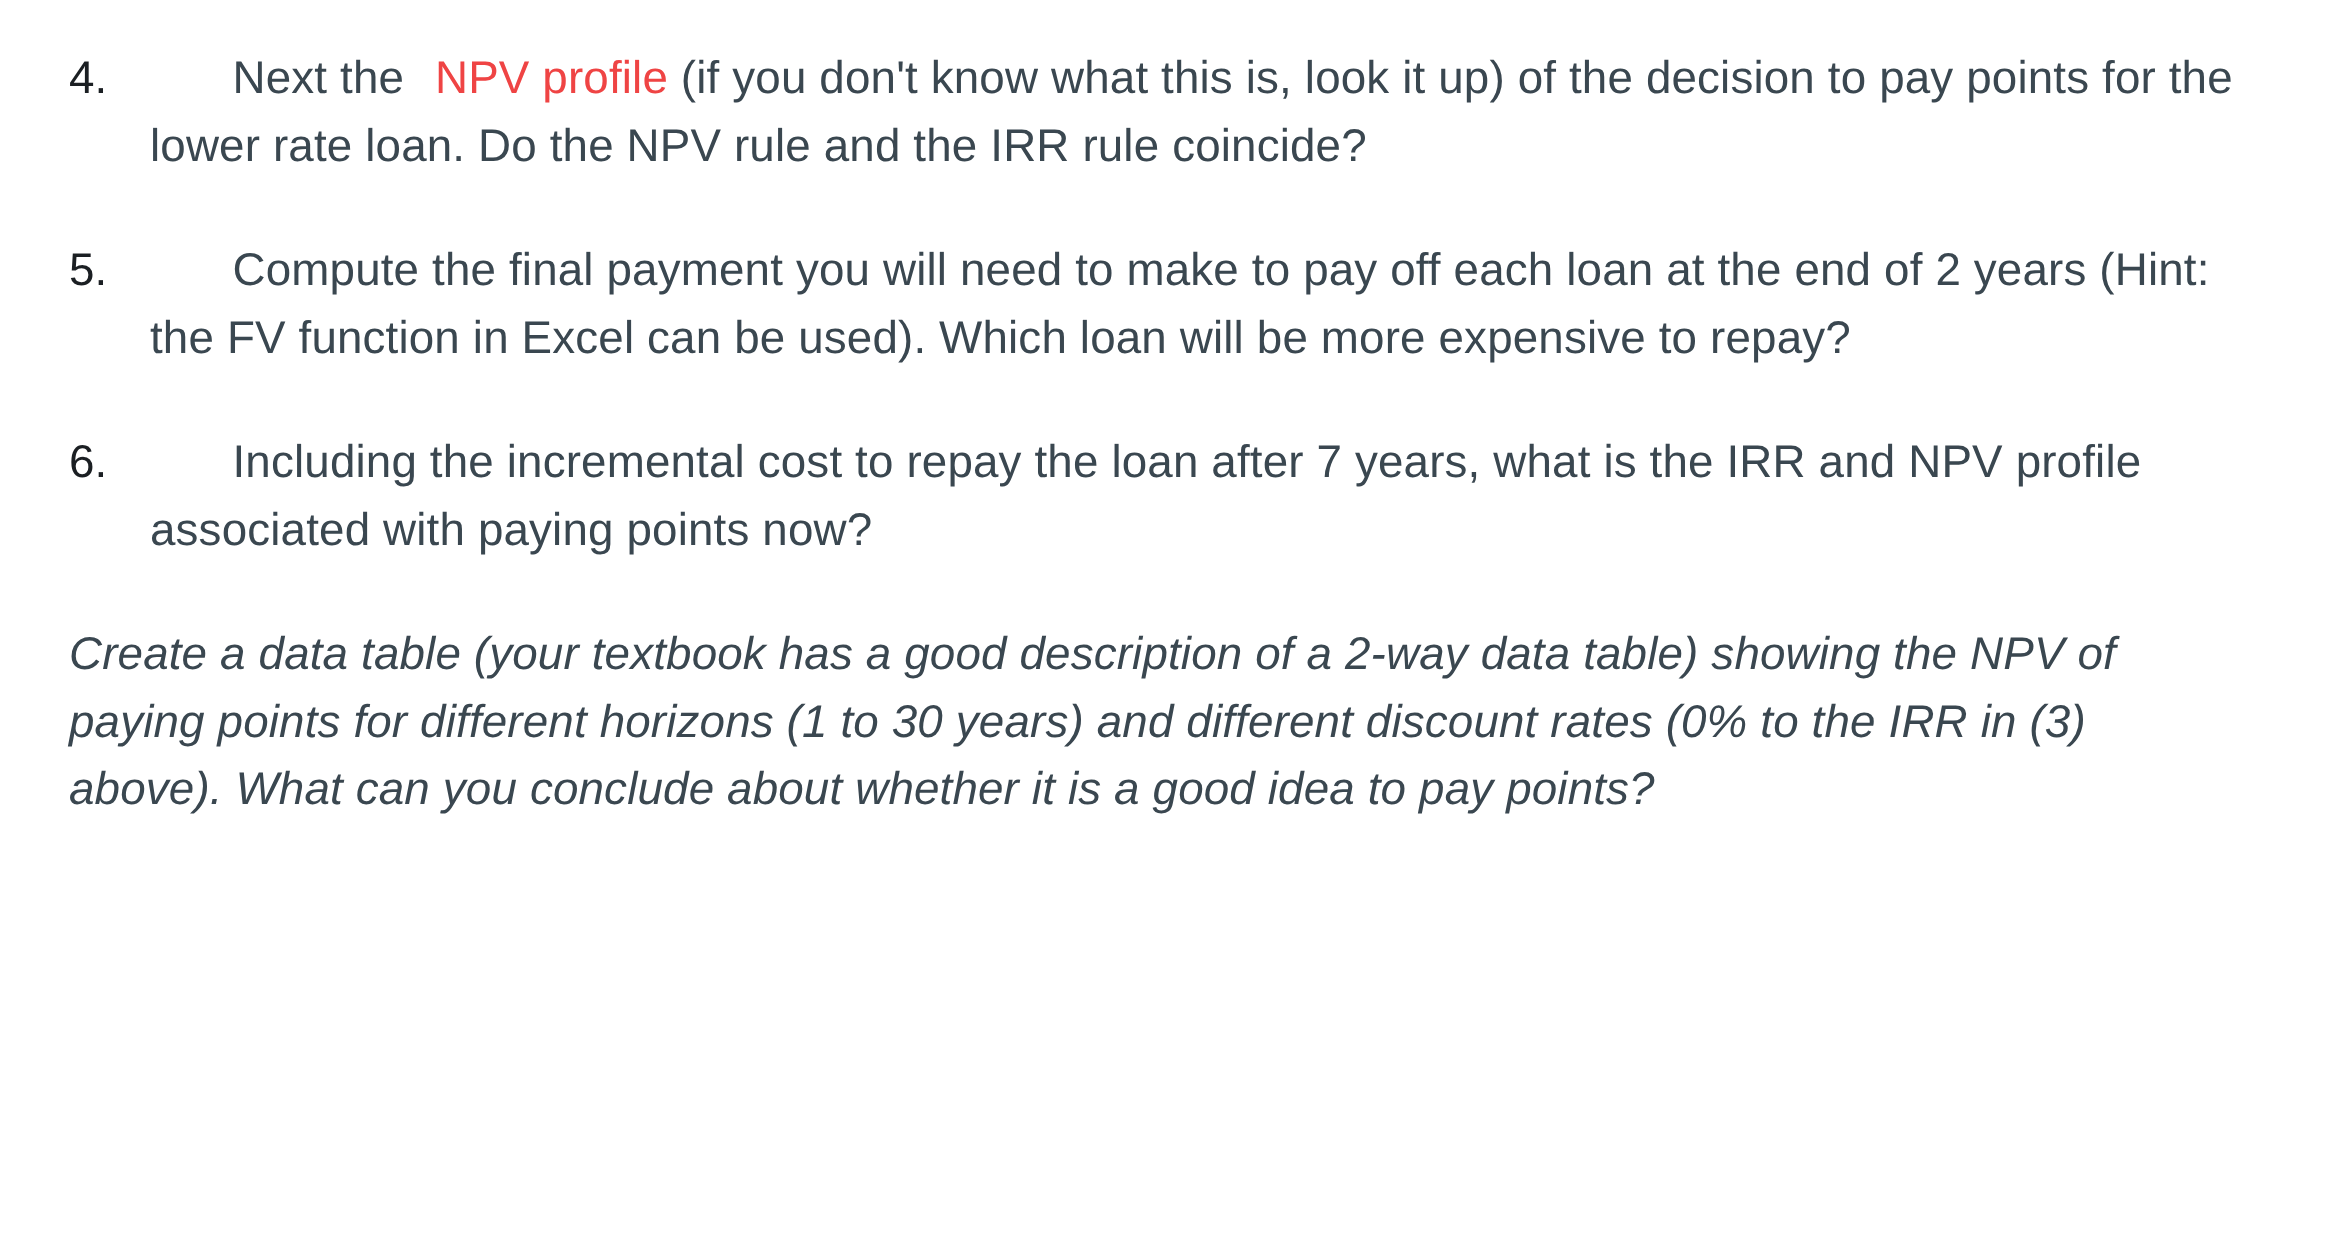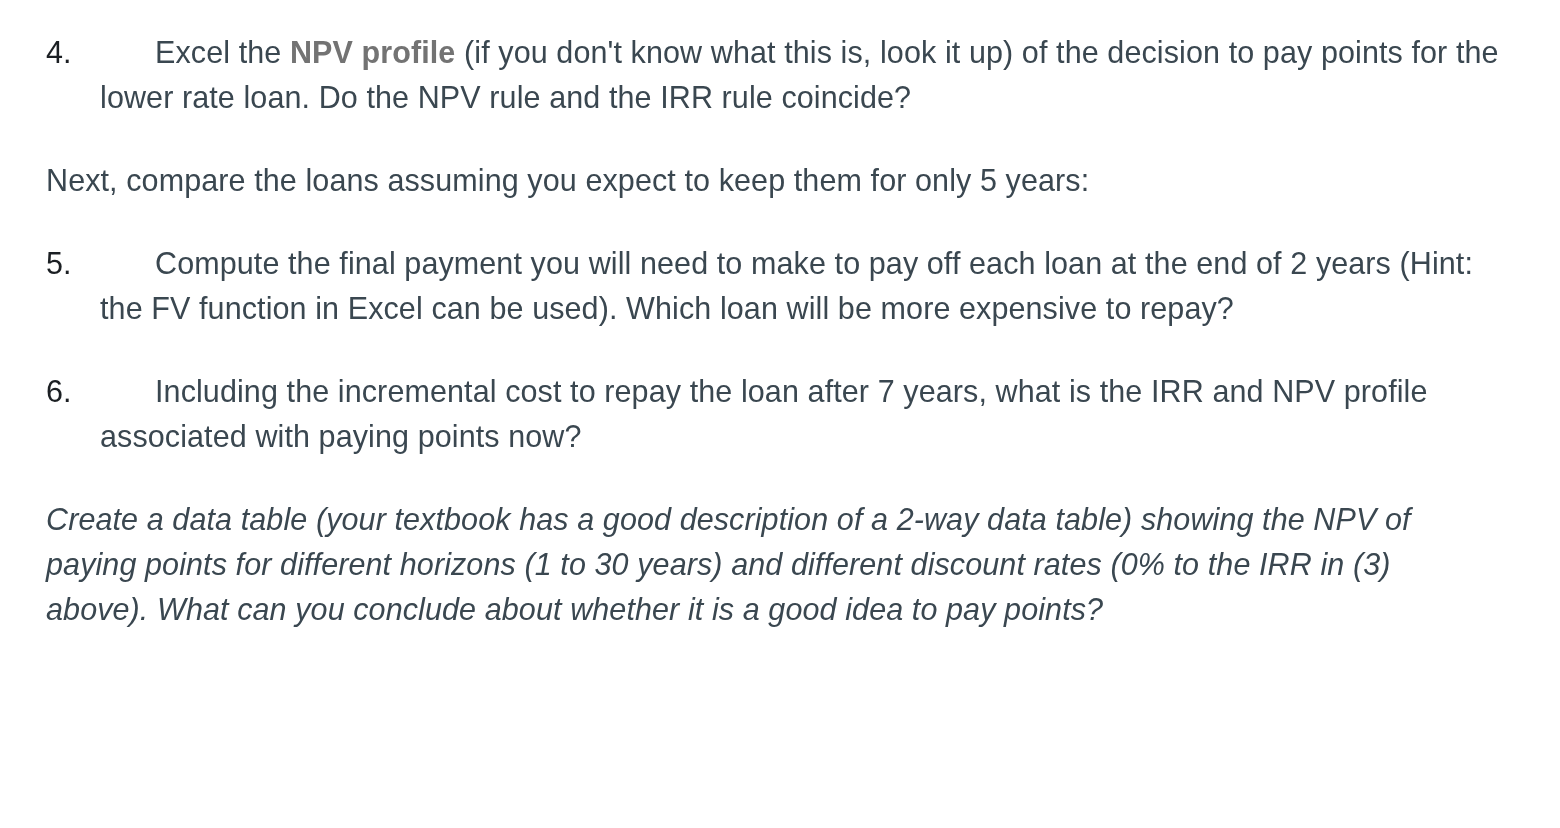--- a/index.html
+++ b/index.html
@@ -60,36 +60,36 @@
     margin: 0 0 38px 0;
     max-width: 1400px;
   }
 
   .para-tight {
     max-width: 1390px;
     font-style: italic;
   }
 
   b, .bold {
-    font-weight: 700;
-    color: #737373;
+    font-weight: 400;
+    color: #ef4444;
+    margin-left: 12px;
   }
 </style>
 </head>
 <body>
 
 <div class="page">
   <div class="doc-body">
 
     <div class="list-item">
       <span class="marker">4.</span>
-      <span class="item-text"><span>Excel the </span><b>NPV profile</b><span> (if you don't know what this is, look it up) of the decision to pay points for the lower rate loan. Do the NPV rule and the IRR rule coincide?</span></span>
+      <span class="item-text"><span>Next the </span><b>NPV profile</b><span> (if you don't know what this is, look it up) of the decision to pay points for the lower rate loan. Do the NPV rule and the IRR rule coincide?</span></span>
     </div>
 
-    <p class="para">Next, compare the loans assuming you expect to keep them for only 5 years:</p>
 
     <div class="list-item">
       <span class="marker">5.</span>
       <span class="item-text">Compute the final payment you will need to make to pay off each loan at the end of 2 years (Hint: the FV function in Excel can be used). Which loan will be more expensive to repay?</span>
     </div>
 
     <div class="list-item">
       <span class="marker">6.</span>
       <span class="item-text">Including the incremental cost to repay the loan after 7 years, what is the IRR and NPV profile associated with paying points now?</span>
     </div>

